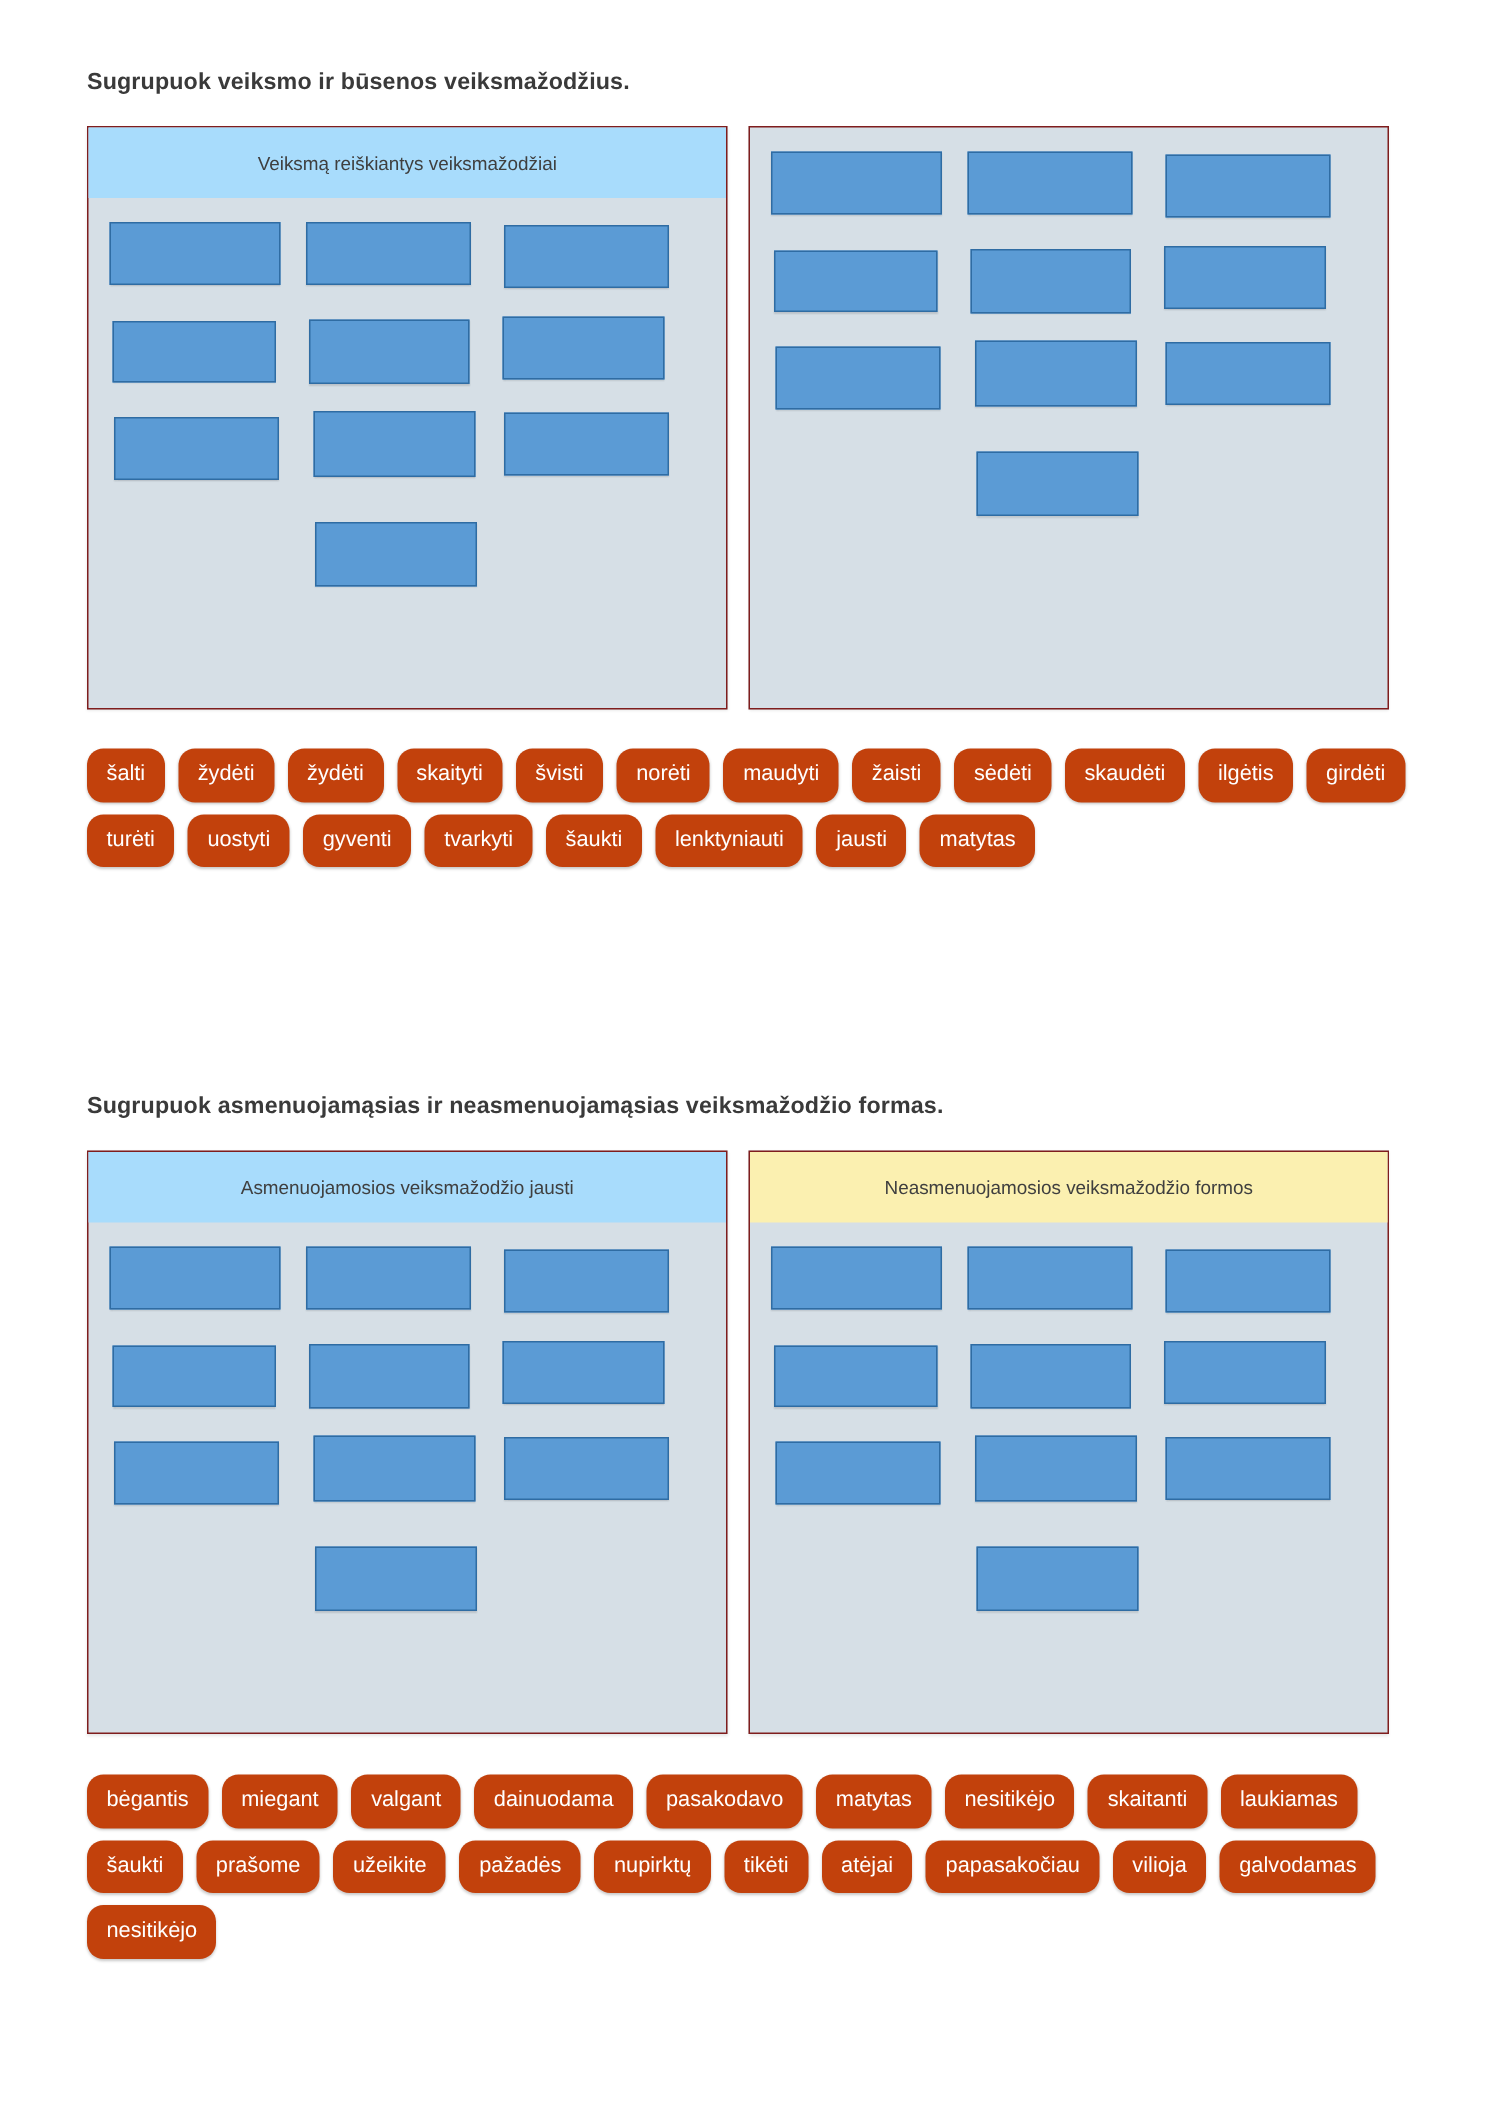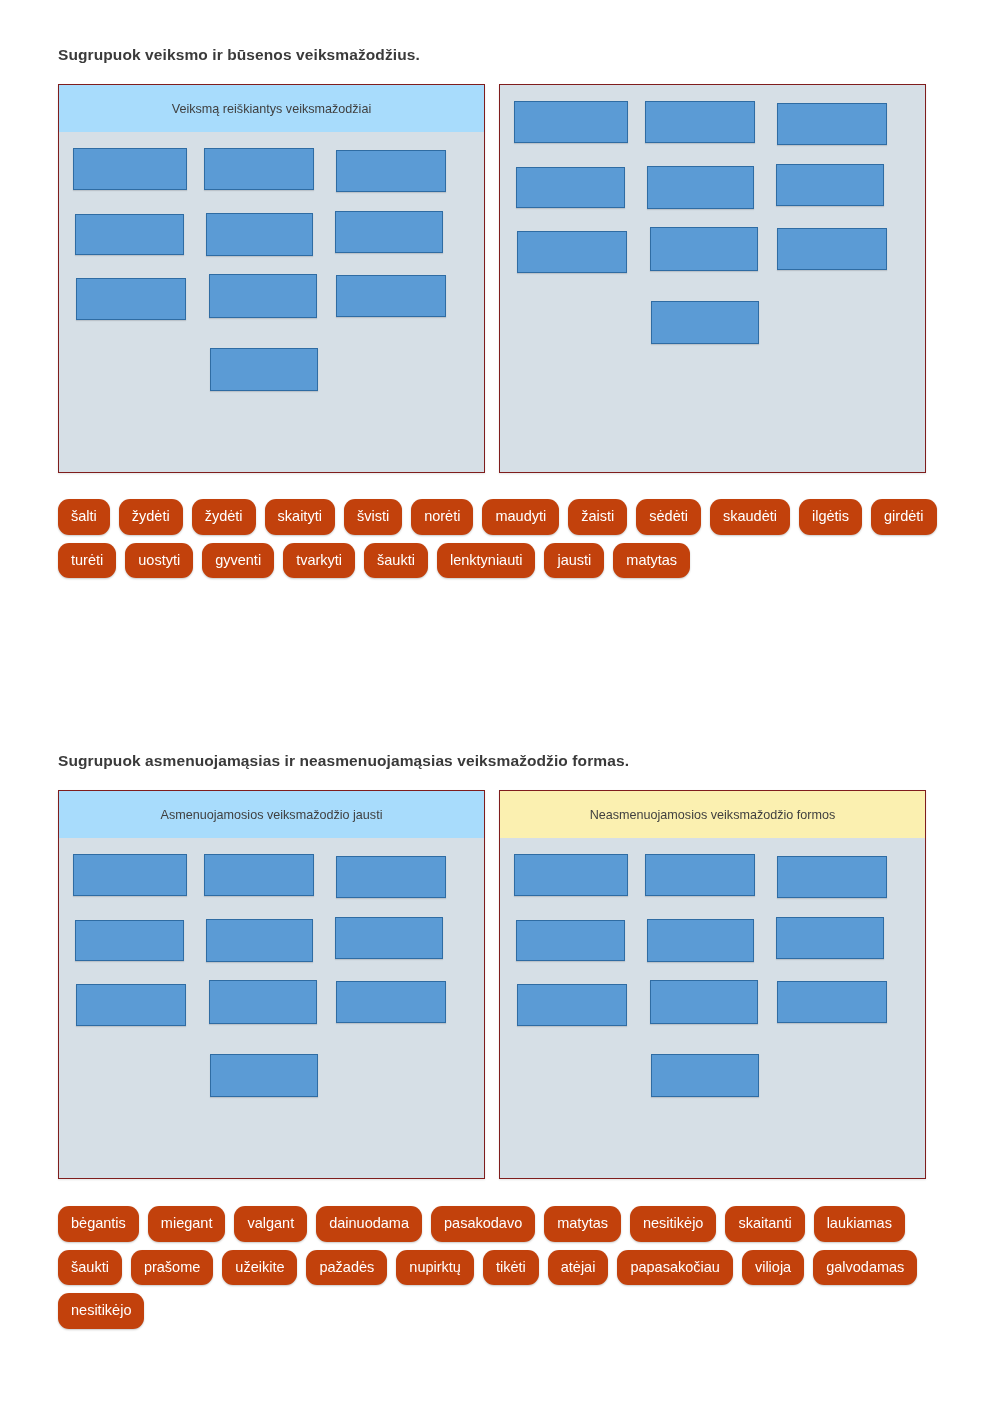--- a/index.html
+++ b/index.html
@@ -20,21 +20,21 @@
   .page {
     width: 1000px;
     height: 1136px;
     padding: 0;
     position: relative;
   }
 
   
   .exercise { position: absolute; left: 0; width: 1000px; }
   #exercise-1 { top: 46px; }
-  #exercise-2 { top: 752px; }
+  #exercise-2 { top: 729px; }
 
   .prompt {
     font-size: 15.5px;
     font-weight: bold;
     color: #3a3a3a;
     margin: 0 0 20px 58px;
     letter-spacing: 0.1px;
   }
 
   

